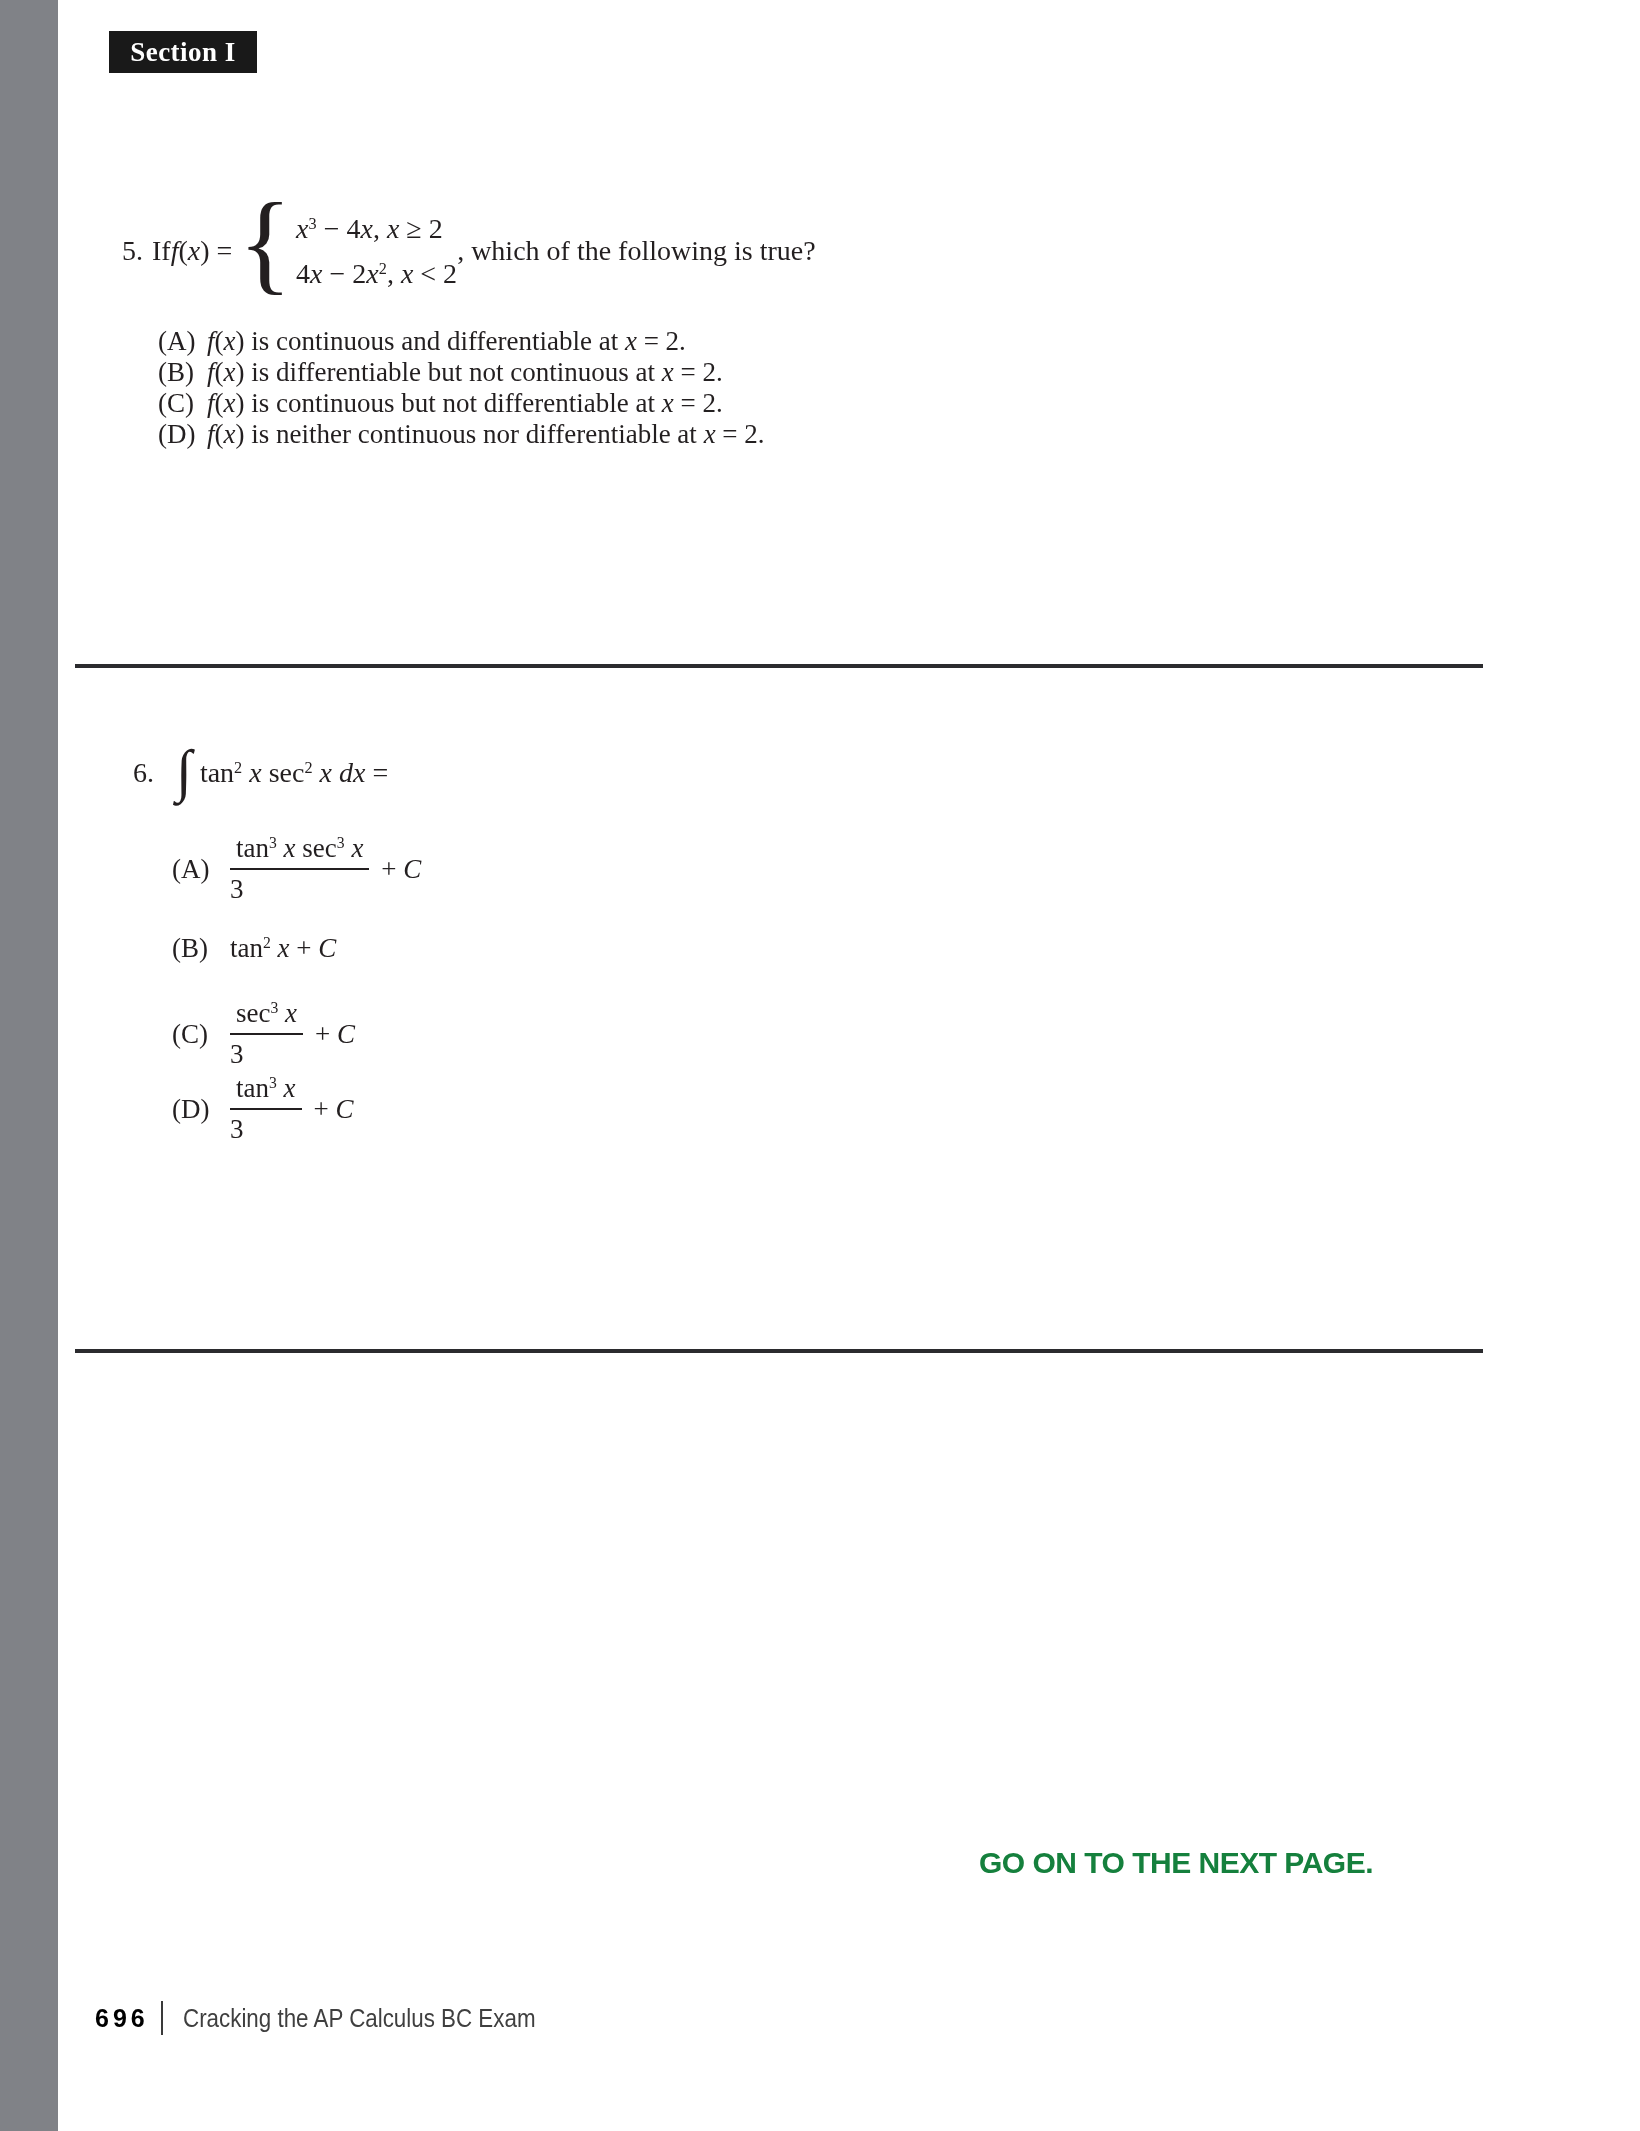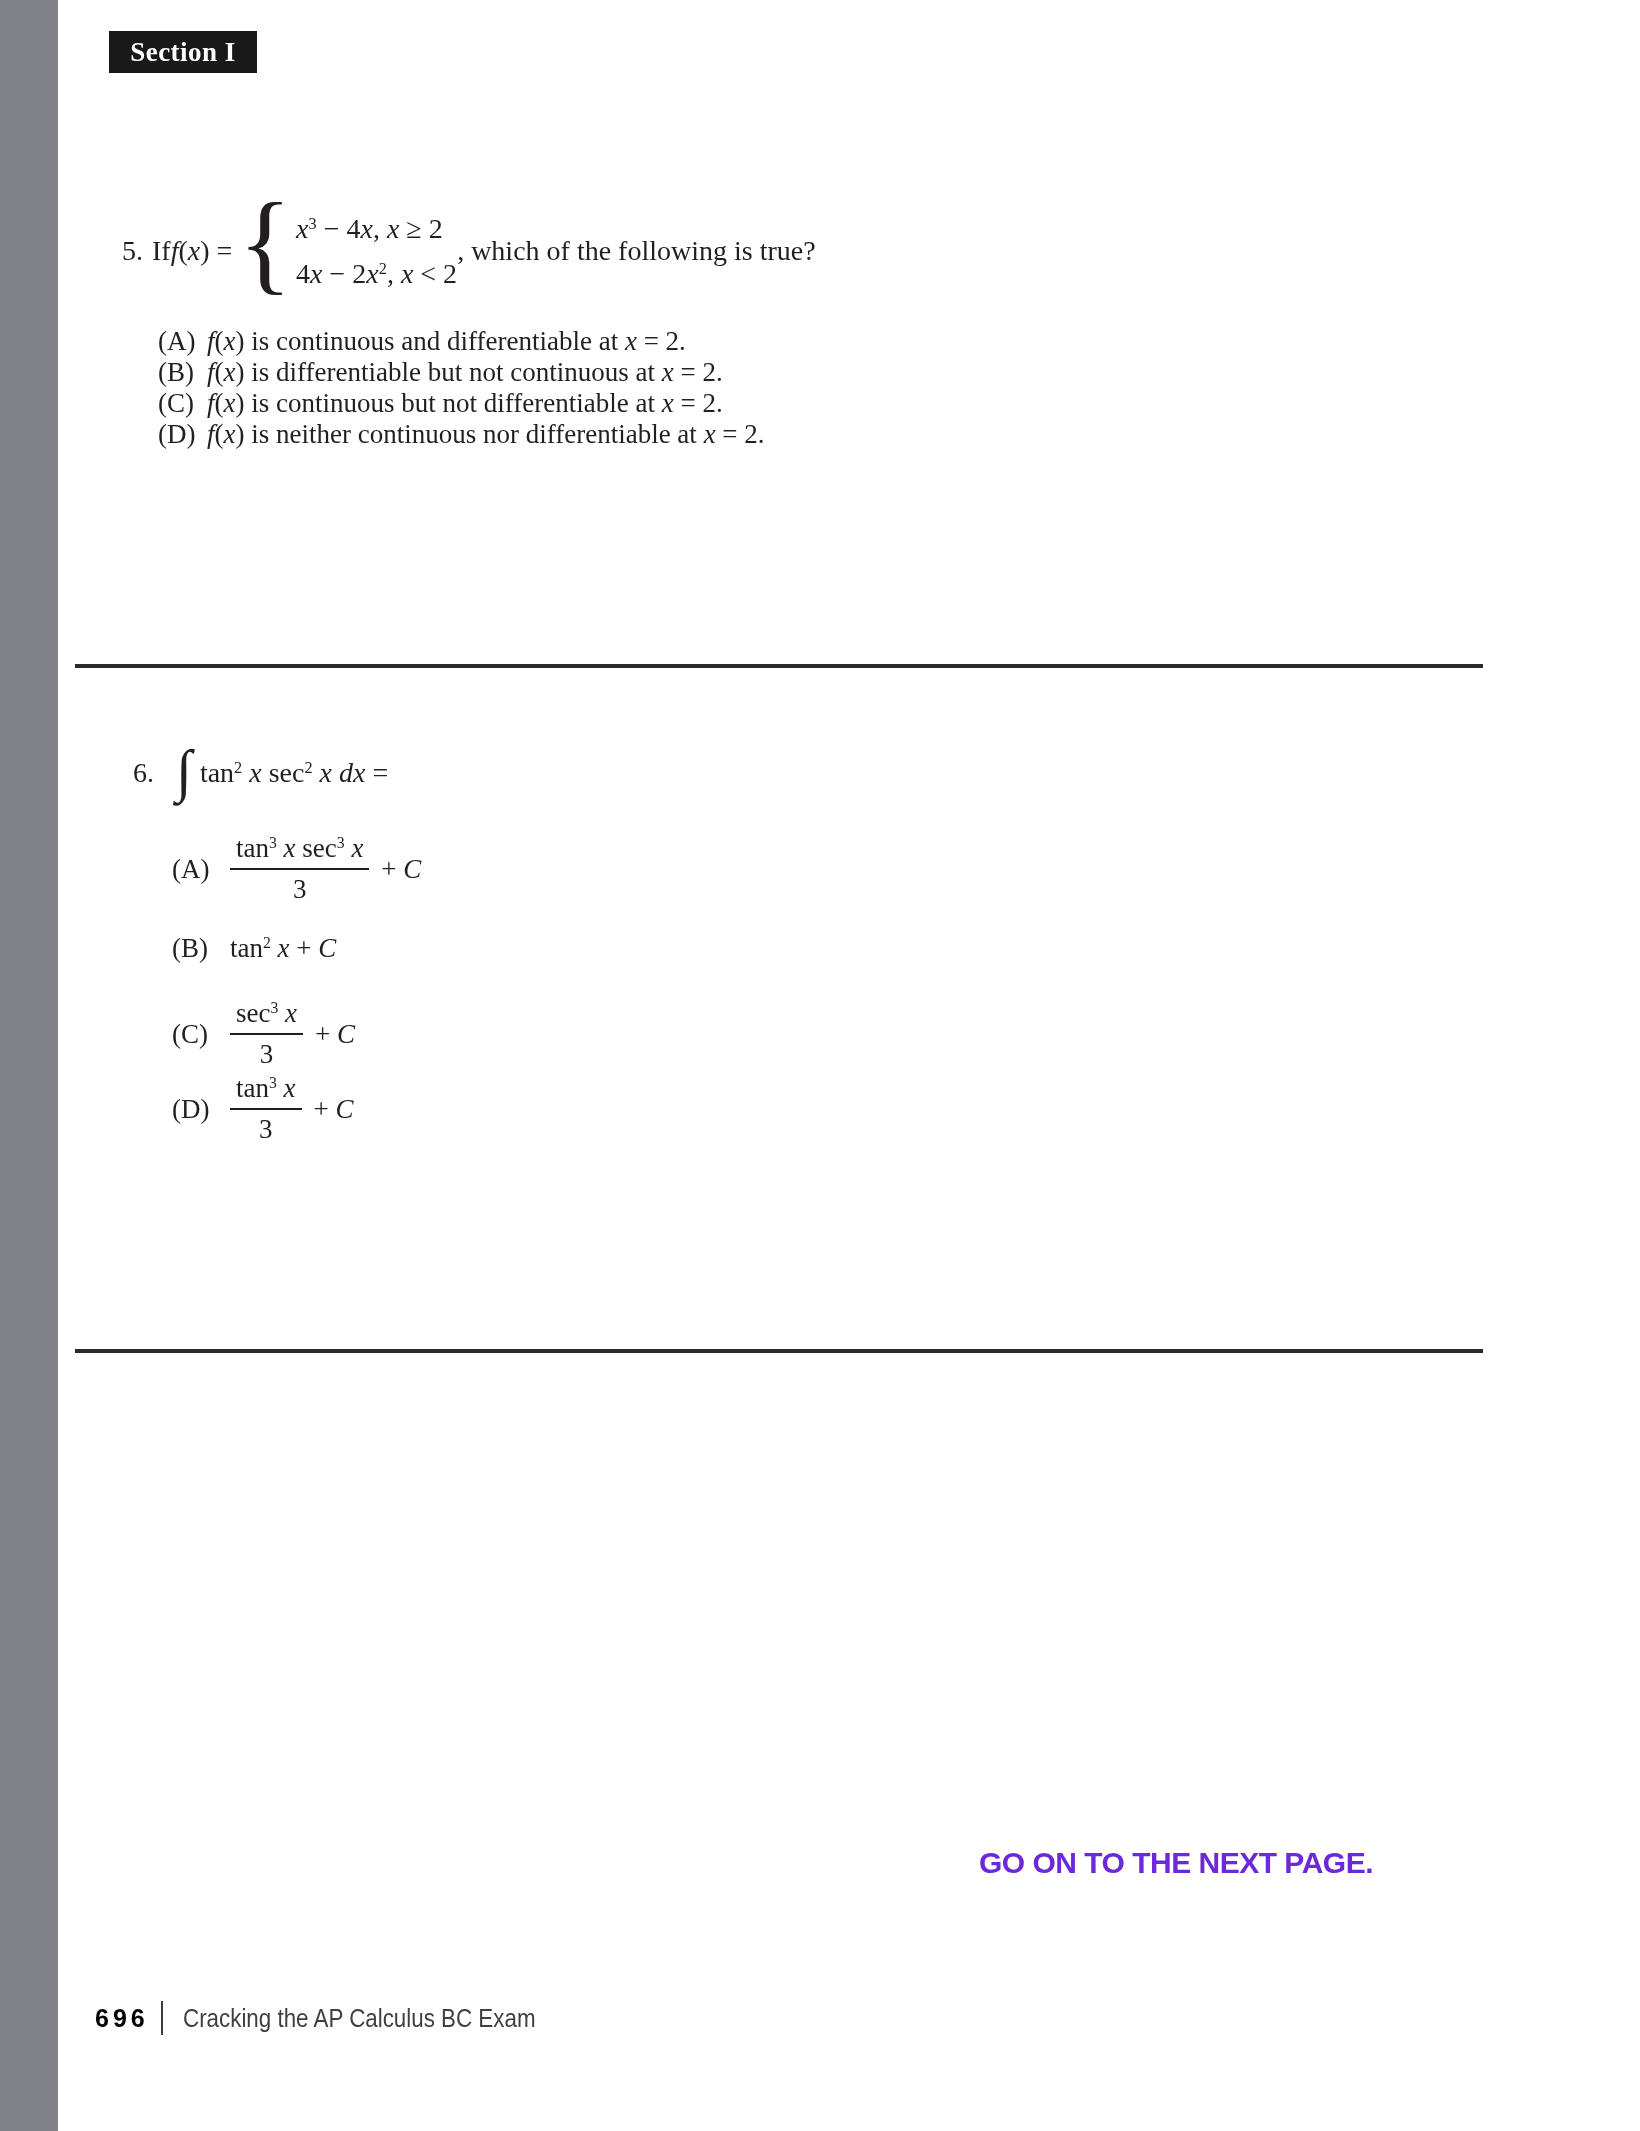--- a/index.html
+++ b/index.html
@@ -116,35 +116,35 @@
   }
   .q6-opt .opt-label { width: 58px; flex: none; }
   .q6-optA { left: 172px; top: 833px; }
   .q6-optB { left: 172px; top: 933px; }
   .q6-optC { left: 172px; top: 998px; }
   .q6-optD { left: 172px; top: 1073px; }
 
   .frac {
     display: inline-flex;
     flex-direction: column;
-    align-items: center;
+    align-items: flex-start;
   }
   .frac .num { padding: 0 6px 4px; border-bottom: 2px solid #231f20; }
   .frac .den { padding-top: 4px; }
   .suffix { margin-left: 12px; }
 
   
   .go-on {
     position: absolute;
     top: 1846px; right: 147px;
     font-family: "Liberation Sans", sans-serif;
     font-weight: bold;
     font-size: 30px;
     letter-spacing: -0.5px;
-    color: #6d28d9;
+    color: #15803d;
   }
 
   
   .footer {
     position: absolute;
     left: 95px; top: 2000px;
     height: 36px;
     display: flex; align-items: center;
   }
   .pg-num {

